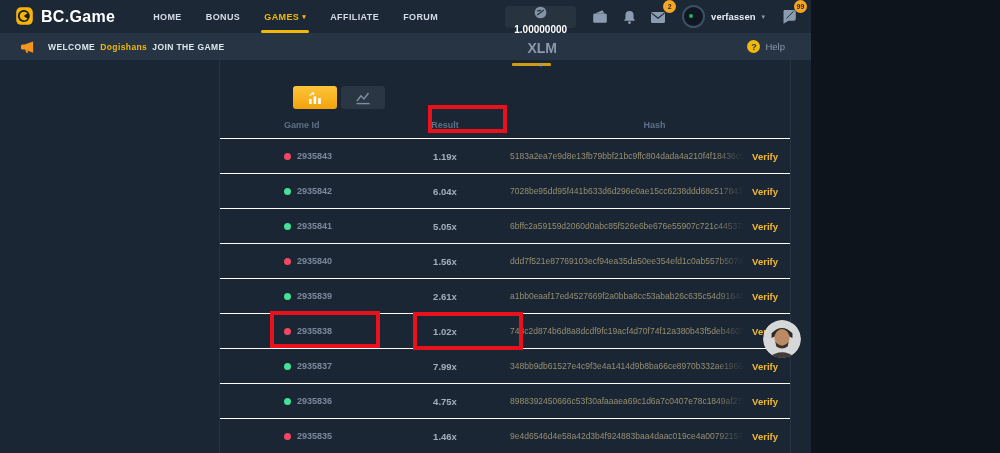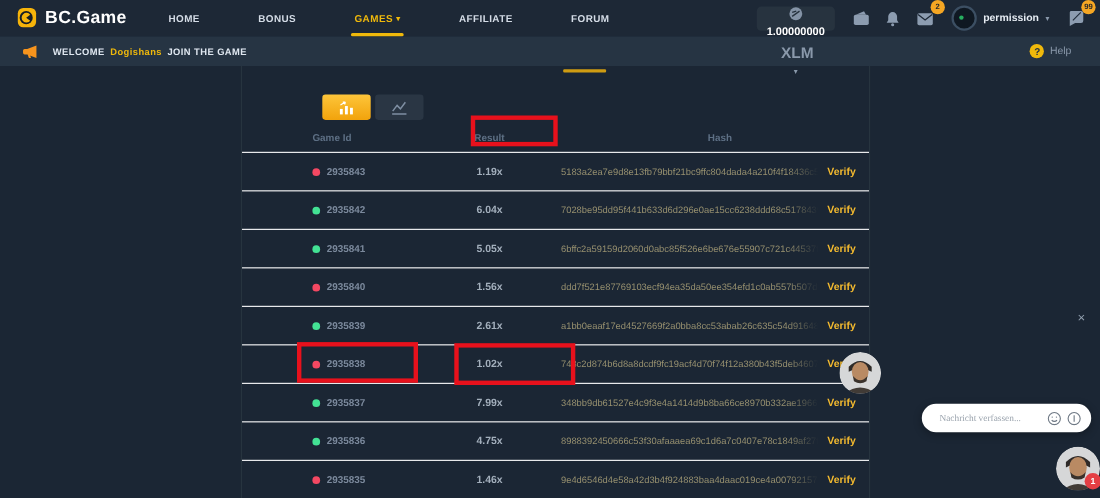--- a/index.html
+++ b/index.html
@@ -1,24 +1,24 @@
 <!DOCTYPE html>
 <html><head>
 <meta charset="utf-8">
 <style>
   html,body{margin:0;padding:0;background:#0e141c;}
-  .page{position:relative;width:1000px;height:453px;background:#1b2634;overflow:hidden;
+  .page{position:relative;width:811px;height:453px;background:#1b2634;overflow:hidden;
         font-family:"Liberation Sans",sans-serif;-webkit-font-smoothing:antialiased;}
 
   
   .topbar{position:absolute;top:0;left:0;right:0;height:33px;background:#1d2836;
           display:flex;align-items:center;padding:0 10px;z-index:5;box-sizing:border-box;}
   .brand{display:flex;align-items:center;gap:6px;margin-left:4px;cursor:pointer;}
   .brand-text{color:#fff;font-size:16px;font-weight:bold;letter-spacing:.3px;}
-  .mainnav{display:flex;height:100%;margin-left:26px;gap:29px;}
+  .mainnav{display:flex;height:100%;margin-left:26px;}
   .nav-item{position:relative;display:flex;align-items:center;padding:0 12px;height:100%;
             font-size:9px;font-weight:bold;color:#d4dce6;letter-spacing:.4px;cursor:pointer;}
   .nav-item .caret{font-size:7px;margin-left:3px;}
   .nav-item.active{color:#f0b90b;}
   .nav-item.active::after{content:"";position:absolute;left:9px;right:9px;bottom:0;height:3px;
             background:#f0b90b;border-radius:2px;}
   .top-spacer{flex:1;}
   .balance-pill{display:flex;align-items:center;gap:5px;background:#27333f;border-radius:4px;
             height:22px;padding:0 9px;cursor:pointer;flex-direction:column;}
   .balance-amount{color:#fff;font-size:10px;font-weight:bold;}
@@ -178,21 +178,21 @@
         <svg width="16" height="14" viewBox="0 0 16 14">
           <rect x="1" y="2" width="14" height="11" rx="1.6" fill="currentColor"></rect>
           <path d="M1.6 3.1 L8 8.2 L14.4 3.1" stroke="#1d2836" stroke-width="1.2" fill="none"></path>
         </svg>
       </span>
       <span class="badge">2</span>
     </div>
 
     <div class="user-menu">
       <div class="user-avatar"></div>
-      <span class="username">permission</span>
+      <span class="username">verfassen</span>
       <span class="user-caret">▾</span>
     </div>
 
     <div class="icon-btn support-btn">
       <span style="display:flex;">
         <svg width="18" height="17" viewBox="0 0 18 18">
           <path d="M4 2 h10 a2.2 2.2 0 0 1 2.2 2.2 v7.2 a2.2 2.2 0 0 1 -2.2 2.2 H8.4 L3.2 16.6 V4.2 A2.2 2.2 0 0 1 4 2 Z" fill="currentColor"></path>
           <path d="M13.8 3.5 L6.2 11.2" stroke="#1d2836" stroke-width="1" fill="none"></path>
         </svg>
       </span>

